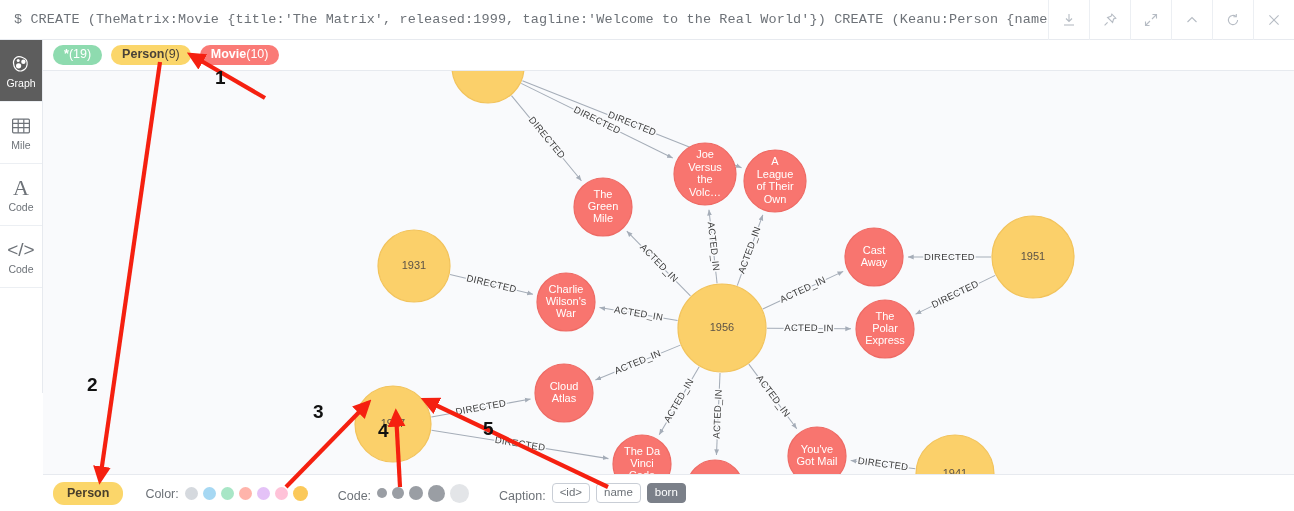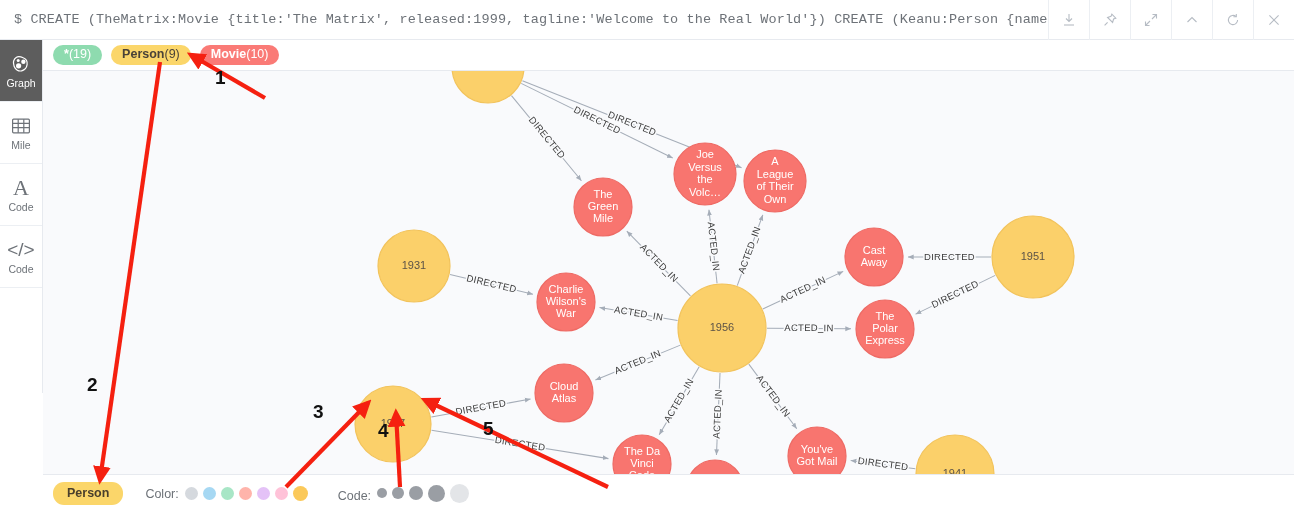--- a/index.html
+++ b/index.html
@@ -329,20 +329,28 @@
         <span class="insp-label">Code:</span>
         <span id="sizedots" style="display:flex;gap:5px;align-items:center;">
             <span class="sizedot" style="width: 10px; height: 10px; background: rgb(154, 158, 164);"></span>
             <span class="sizedot" style="width: 12px; height: 12px; background: rgb(154, 158, 164);"></span>
             <span class="sizedot" style="width: 14px; height: 14px; background: rgb(154, 158, 164);"></span>
             <span class="sizedot" style="width: 17px; height: 17px; background: rgb(154, 158, 164);"></span>
             <span class="sizedot" style="width: 19px; height: 19px; background: rgb(227, 229, 232);"></span>
           </span>
       </div>
       <span style="width:30px"></span>
+      <div class="insp-group">
+        <span class="insp-label">Caption:</span>
+        <span id="captions" style="display:flex;gap:6px;align-items:center;">
+            <span class="captbtn">&lt;id&gt;</span>
+            <span class="captbtn">name</span>
+            <span class="captbtn sel">born</span>
+          </span>
+      </div>
     </div>
   </div>
 
   <svg class="anno" viewBox="0 0 1294 511">
     <defs>
       <marker id="redarrow" viewBox="0 0 10 10" refX="7.4" refY="5" markerWidth="4.4" markerHeight="4.4" orient="auto-start-reverse">
         <path d="M0 0.2 L10 5 L0 9.8 z" fill="#f52010"></path>
       </marker>
     </defs>
     <g stroke="#f52010" stroke-width="4.2" fill="none" marker-end="url(#redarrow)">

